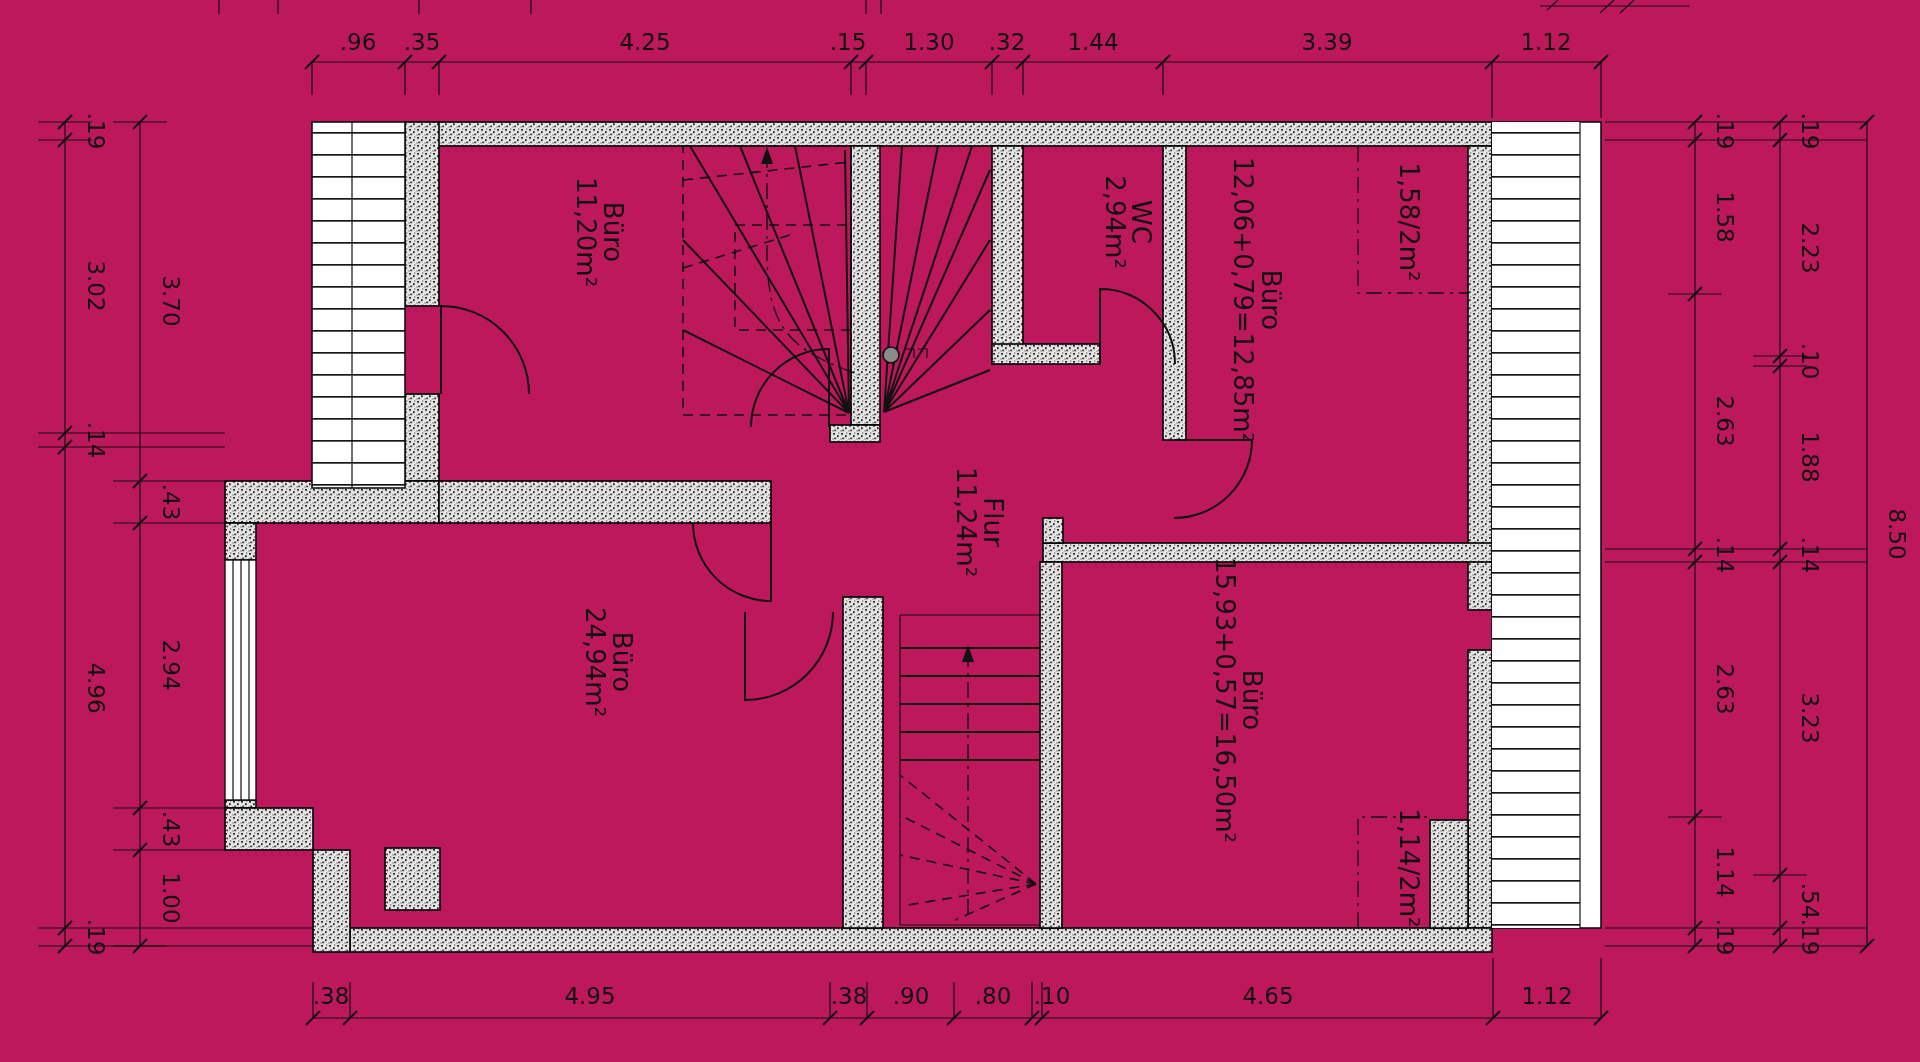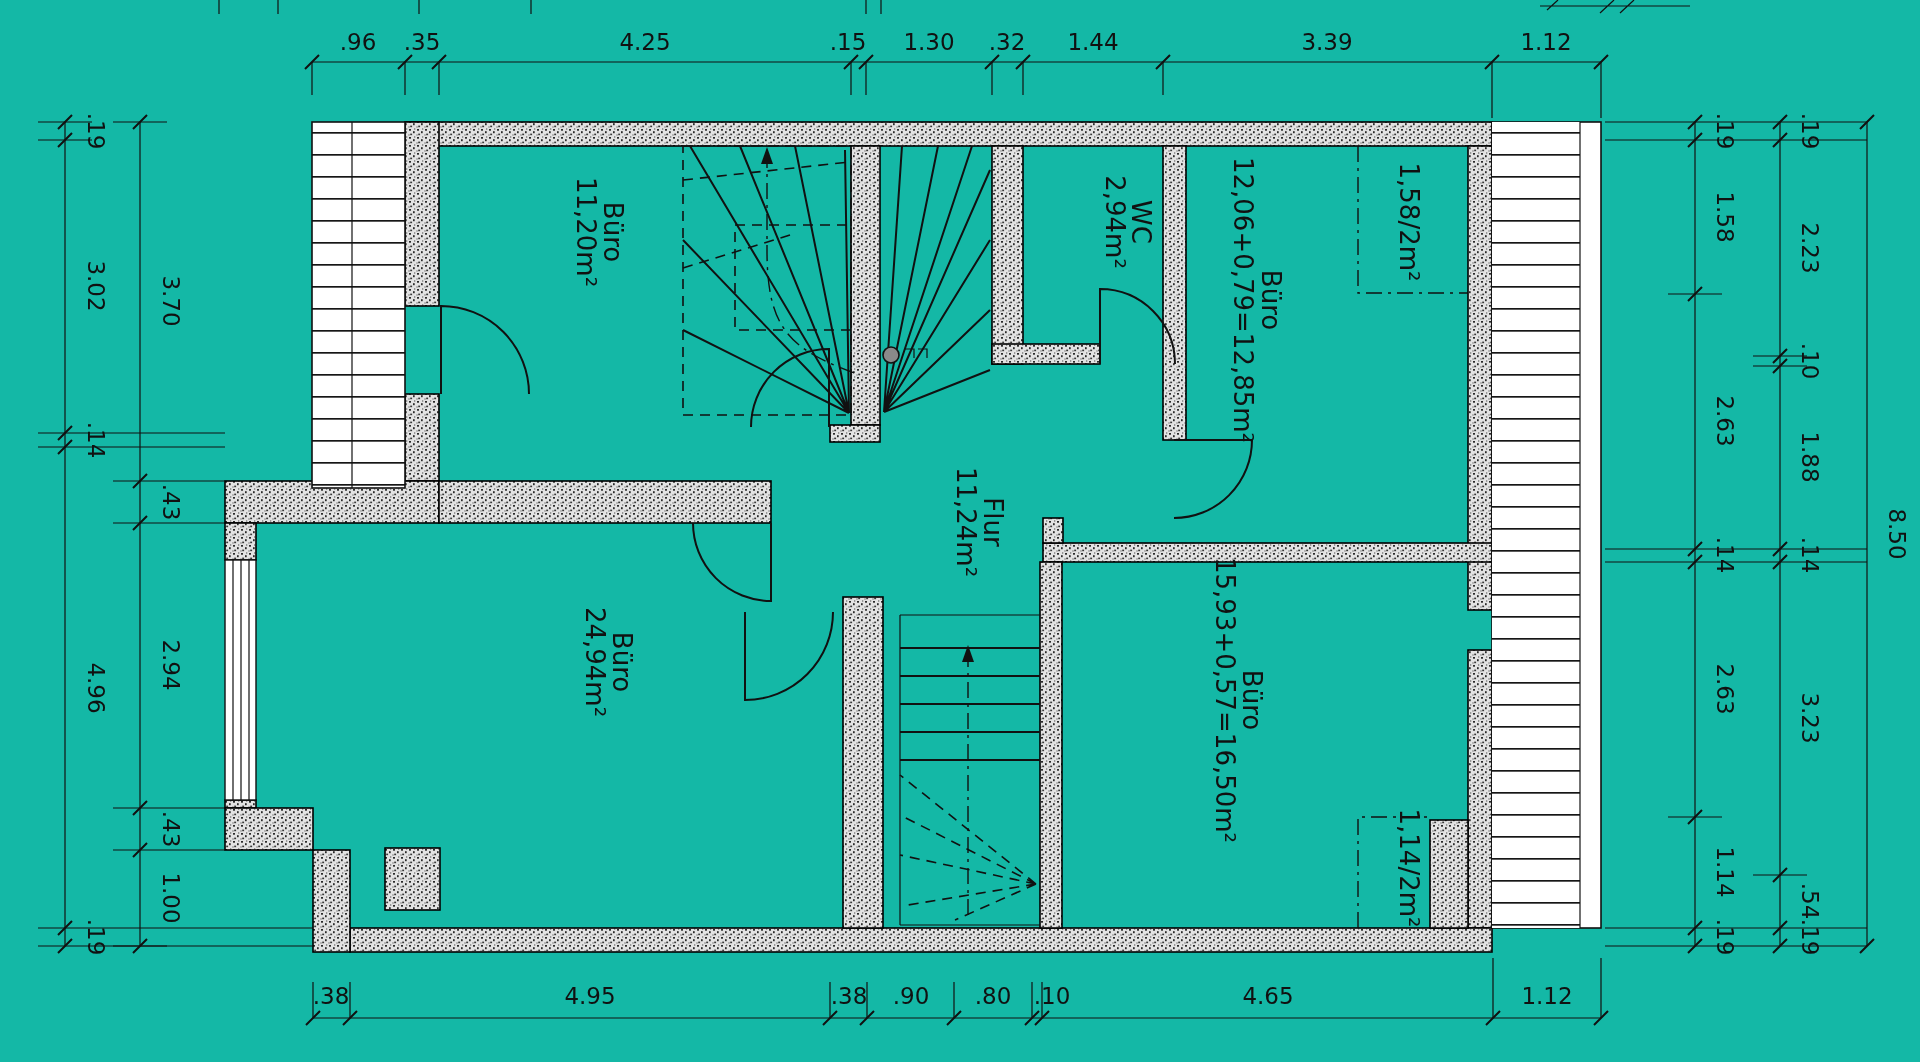--- a/index.html
+++ b/index.html
@@ -1,16 +1,16 @@
 <!DOCTYPE html>
 <html><head>
 <meta charset="utf-8">
 <style>
   html,body{margin:0;padding:0;background:#ffffff;}
-  .page{width:1920px;height:1062px;background:#14b8a6;position:relative;overflow:hidden;}
+  .page{width:1920px;height:1062px;background:#be185d;position:relative;overflow:hidden;}
   svg{display:block;}
   .dim{font-family:"DejaVu Sans",sans-serif;font-size:23px;fill:#111;}
   .room{font-family:"DejaVu Sans",sans-serif;font-size:26px;fill:#111;}
   .thin{stroke:#111;stroke-width:1.2;fill:none;}
   .med{stroke:#111;stroke-width:2;fill:none;}
   .dash{stroke:#111;stroke-width:1.6;fill:none;stroke-dasharray:10 7;}
   .dashdot{stroke:#111;stroke-width:1.4;fill:none;stroke-dasharray:16 6 3 6;}
   .wall{fill:url(#wallHatch);stroke:#000;stroke-width:1.6;}
 </style>
 </head>

